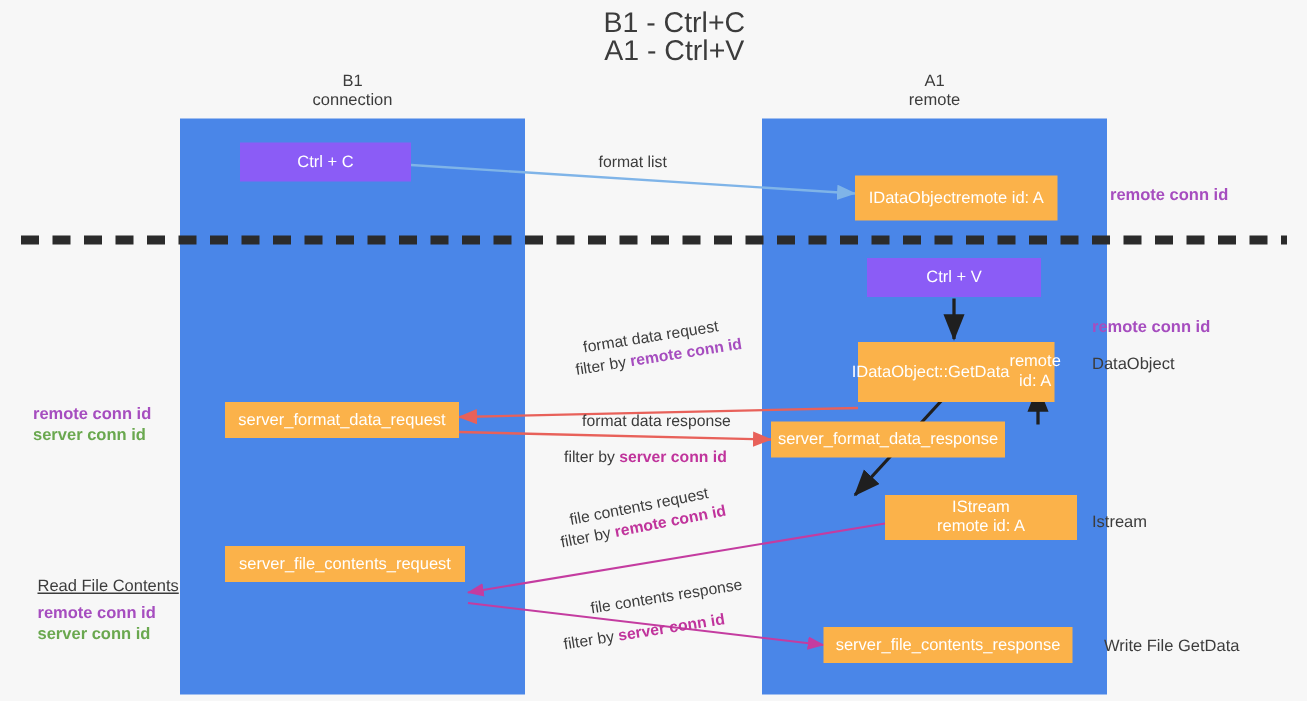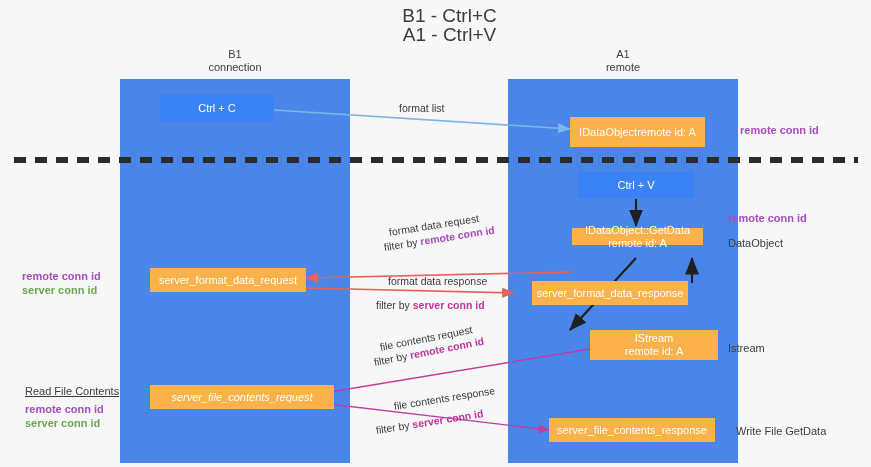--- a/index.html
+++ b/index.html
@@ -18,21 +18,21 @@
     text-align:center;font-size:19px;line-height:19px;color:#3c3c3c;margin-left:28px;
   }
   .colhead{
     position:absolute;text-align:center;font-size:11px;line-height:13px;color:#3c3c3c;
   }
   .node{
     position:absolute;display:flex;align-items:center;justify-content:center;
     text-align:center;color:#ffffff;font-size:11px;line-height:13px;
     box-sizing:border-box;padding:2px 4px;
   }
-  .node.green{background:#3b82f6;}
+  .node.green{background:#8b5cf6;}
   .node.orange{background:#fbb24a;}
   .node span{display:block;}
   .annot{position:absolute;font-size:10.5px;line-height:13px;color:#3c3c3c;white-space:nowrap;}
   .annot .purple{color:#a64dbf;font-weight:bold;}
   .annot .pink{color:#c0349c;font-weight:bold;}
   .keylab{position:absolute;font-size:11px;line-height:14px;font-weight:bold;white-space:nowrap;}
   .keylab.purple{color:#a64dbf;}
   .keylab.green{color:#6aa84f;}
   .plain{position:absolute;font-size:11px;line-height:14px;color:#3c3c3c;white-space:nowrap;}
   svg.overlay{position:absolute;left:0;top:0;width:871px;height:467px;pointer-events:none;}
@@ -104,39 +104,39 @@
 
   <div class="node orange" style="left:570px;top:117px;width:135px;height:30px;flex-direction:row;">
     <span>IDataObject</span>
     <span>remote id: A</span>
   </div>
 
   <div class="node green" style="left:578px;top:172px;width:116px;height:26px;">
     <span>Ctrl + V</span>
   </div>
 
-  <div class="node orange" style="left:572px;top:228px;width:131px;height:17px;flex-direction:column;">
+  <div class="node orange" style="left:572px;top:228px;width:131px;height:40px;flex-direction:row;">
     <span>IDataObject::GetData</span>
     <span>remote id: A</span>
   </div>
 
   <div class="node orange" style="left:150px;top:268px;width:156px;height:24px;">
     <span>server_format_data_request</span>
   </div>
 
-  <div class="node orange" style="left:532px;top:281px;width:156px;height:24px;">
+  <div class="node orange" style="left:514px;top:281px;width:156px;height:24px;">
     <span>server_format_data_response</span>
   </div>
 
   <div class="node orange" style="left:590px;top:330px;width:128px;height:30px;flex-direction:column;">
     <span>IStream</span>
     <span>remote id: A</span>
   </div>
 
-  <div class="node orange" style="left:150px;top:385px;width:184px;height:24px;font-style:italic;">
+  <div class="node orange" style="left:150px;top:364px;width:160px;height:24px;">
     <span>server_file_contents_request</span>
   </div>
 
   <div class="node orange" style="left:549px;top:418px;width:166px;height:24px;">
     <span>server_file_contents_response</span>
   </div>
 
   <div class="annot" style="left:399px;top:102px;">
     <span>format list</span>
   </div>

